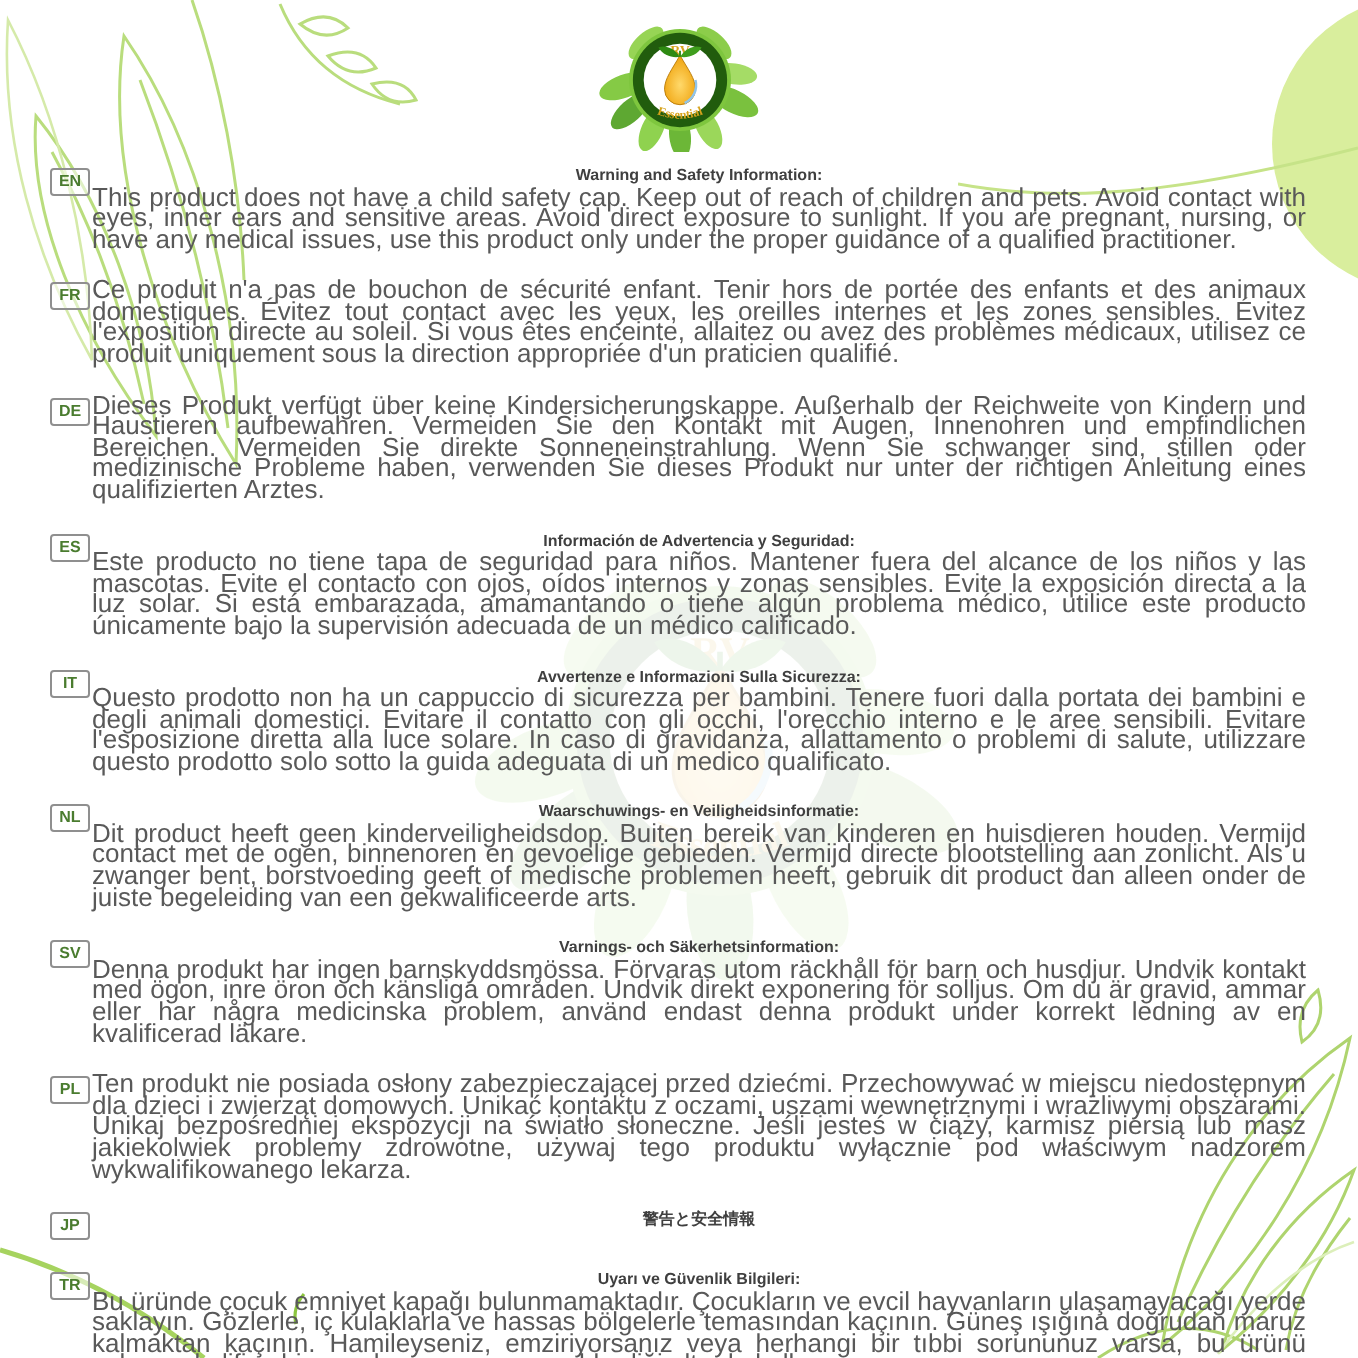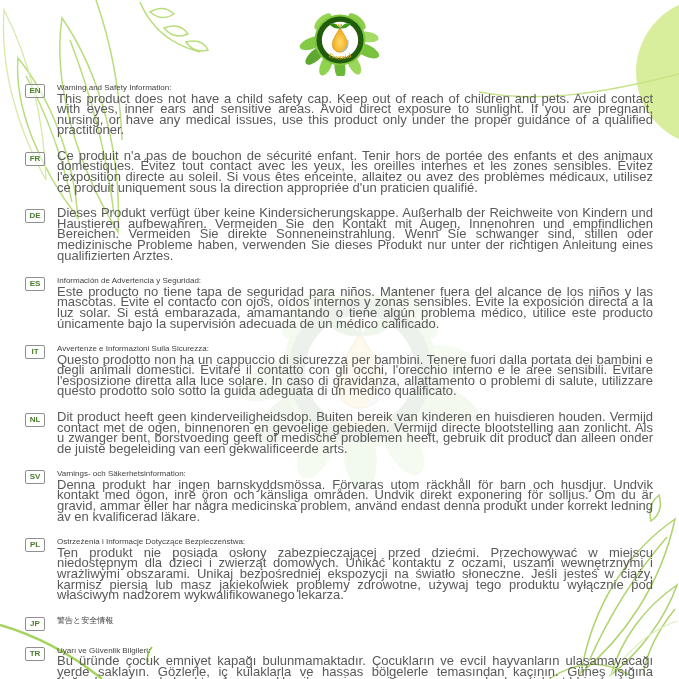--- a/index.html
+++ b/index.html
@@ -11,30 +11,30 @@
   #decor-top-left{top:0;left:0;}
   #decor-top-right{top:0;right:0;}
   #decor-bottom-left{bottom:0;left:0;}
   #decor-bottom-right{bottom:0;right:0;}
   #watermark{position:absolute;left:205px;top:228px;width:310px;height:285px;opacity:0.08;z-index:0;}
   .logo-wrap{position:absolute;top:4px;left:0;right:0;display:flex;justify-content:center;z-index:2;}
   .content{
     position:absolute;top:83px;left:25px;right:26px;z-index:2;
     display:flex;flex-direction:column;gap:15px;
   }
-  .section{display:flex;gap:12px;align-items:flex-start;}
+  .section{display:flex;gap:1px;align-items:flex-start;}
   .badge{
     flex:0 0 auto;min-width:16px;height:12px;padding:0 1px;margin-top:1px;
     border:1px solid #8f8f8f;border-radius:2px;
     color:#4a7c2f;font-size:8px;font-weight:bold;line-height:12px;text-align:center;
     background:rgba(255,255,255,0.55);
   }
   .sec-text{flex:1;min-width:0;}
   .sec-text h3{
-    margin:0;font-size:8px;line-height:10.5px;color:#3f3f3f;font-weight:normal;letter-spacing:0;
+    margin:0;font-size:8px;line-height:10.5px;color:#3f3f3f;font-weight:bold;letter-spacing:0;text-align:center;
   }
   .sec-text p{
     margin:0;font-size:13px;line-height:10.6px;color:#595959;text-align:justify;
   }
 </style>
 </head>
 <body>
 
 <svg id="decor-top-left" class="decor" width="250" height="280" viewBox="0 0 250 280">
   <g stroke="#b9dd7d" stroke-width="1.5" fill="none">
@@ -157,36 +157,36 @@
     <div class="badge">IT</div>
     <div class="sec-text">
       <h3>Avvertenze e Informazioni Sulla Sicurezza:</h3>
       <p>Questo prodotto non ha un cappuccio di sicurezza per bambini. Tenere fuori dalla portata dei bambini e degli animali domestici. Evitare il contatto con gli occhi, l'orecchio interno e le aree sensibili. Evitare l'esposizione diretta alla luce solare. In caso di gravidanza, allattamento o problemi di salute, utilizzare questo prodotto solo sotto la guida adeguata di un medico qualificato.</p>
     </div>
   </section>
 
   <section class="section">
     <div class="badge">NL</div>
     <div class="sec-text">
+      <h3>Waarschuwings- en Veiligheidsinformatie:</h3>
       <p>Dit product heeft geen kinderveiligheidsdop. Buiten bereik van kinderen en huisdieren houden. Vermijd contact met de ogen, binnenoren en gevoelige gebieden. Vermijd directe blootstelling aan zonlicht. Als u zwanger bent, borstvoeding geeft of medische problemen heeft, gebruik dit product dan alleen onder de juiste begeleiding van een gekwalificeerde arts.</p>
     </div>
   </section>
 
   <section class="section">
     <div class="badge">SV</div>
     <div class="sec-text">
       <h3>Varnings- och Säkerhetsinformation:</h3>
       <p>Denna produkt har ingen barnskyddsmössa. Förvaras utom räckhåll för barn och husdjur. Undvik kontakt med ögon, inre öron och känsliga områden. Undvik direkt exponering för solljus. Om du är gravid, ammar eller har några medicinska problem, använd endast denna produkt under korrekt ledning av en kvalificerad läkare.</p>
     </div>
   </section>
 
   <section class="section">
     <div class="badge">PL</div>
     <div class="sec-text">
-      <h3>Ostrzeżenia i Informacje Dotyczące Bezpieczeństwa:</h3>
       <p>Ten produkt nie posiada osłony zabezpieczającej przed dziećmi. Przechowywać w miejscu niedostępnym dla dzieci i zwierząt domowych. Unikać kontaktu z oczami, uszami wewnętrznymi i wrażliwymi obszarami. Unikaj bezpośredniej ekspozycji na światło słoneczne. Jeśli jesteś w ciąży, karmisz piersią lub masz jakiekolwiek problemy zdrowotne, używaj tego produktu wyłącznie pod właściwym nadzorem wykwalifikowanego lekarza.</p>
     </div>
   </section>
 
   <section class="section">
     <div class="badge">JP</div>
     <div class="sec-text">
       <h3>警告と安全情報</h3>
     </div>
   </section>

